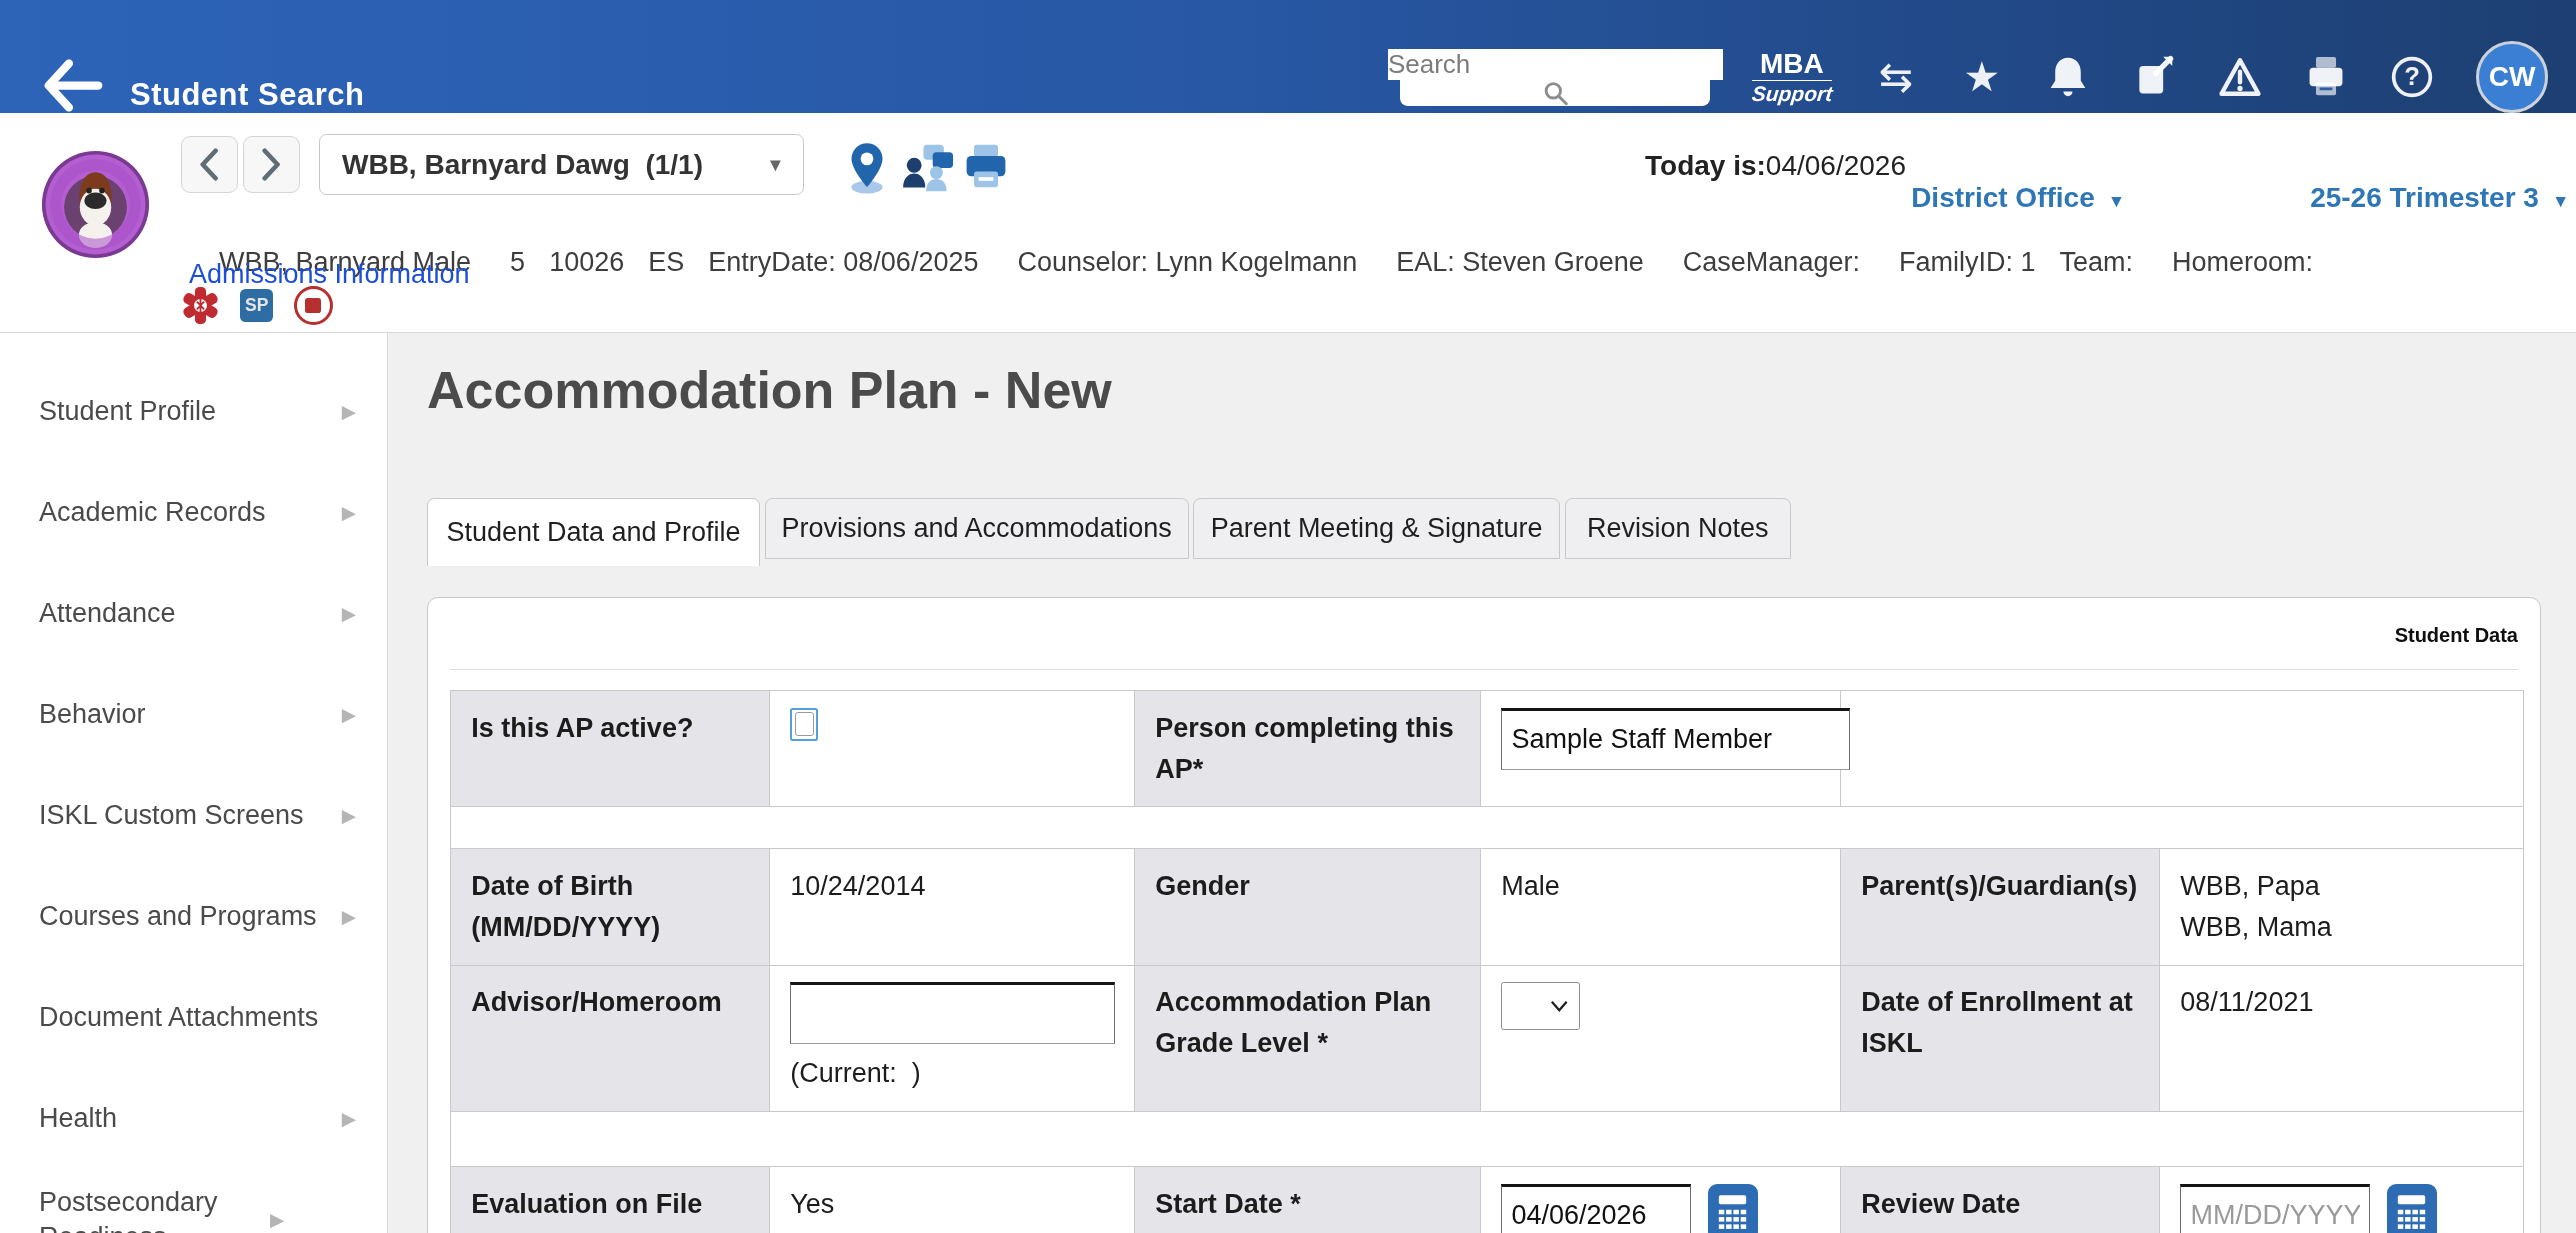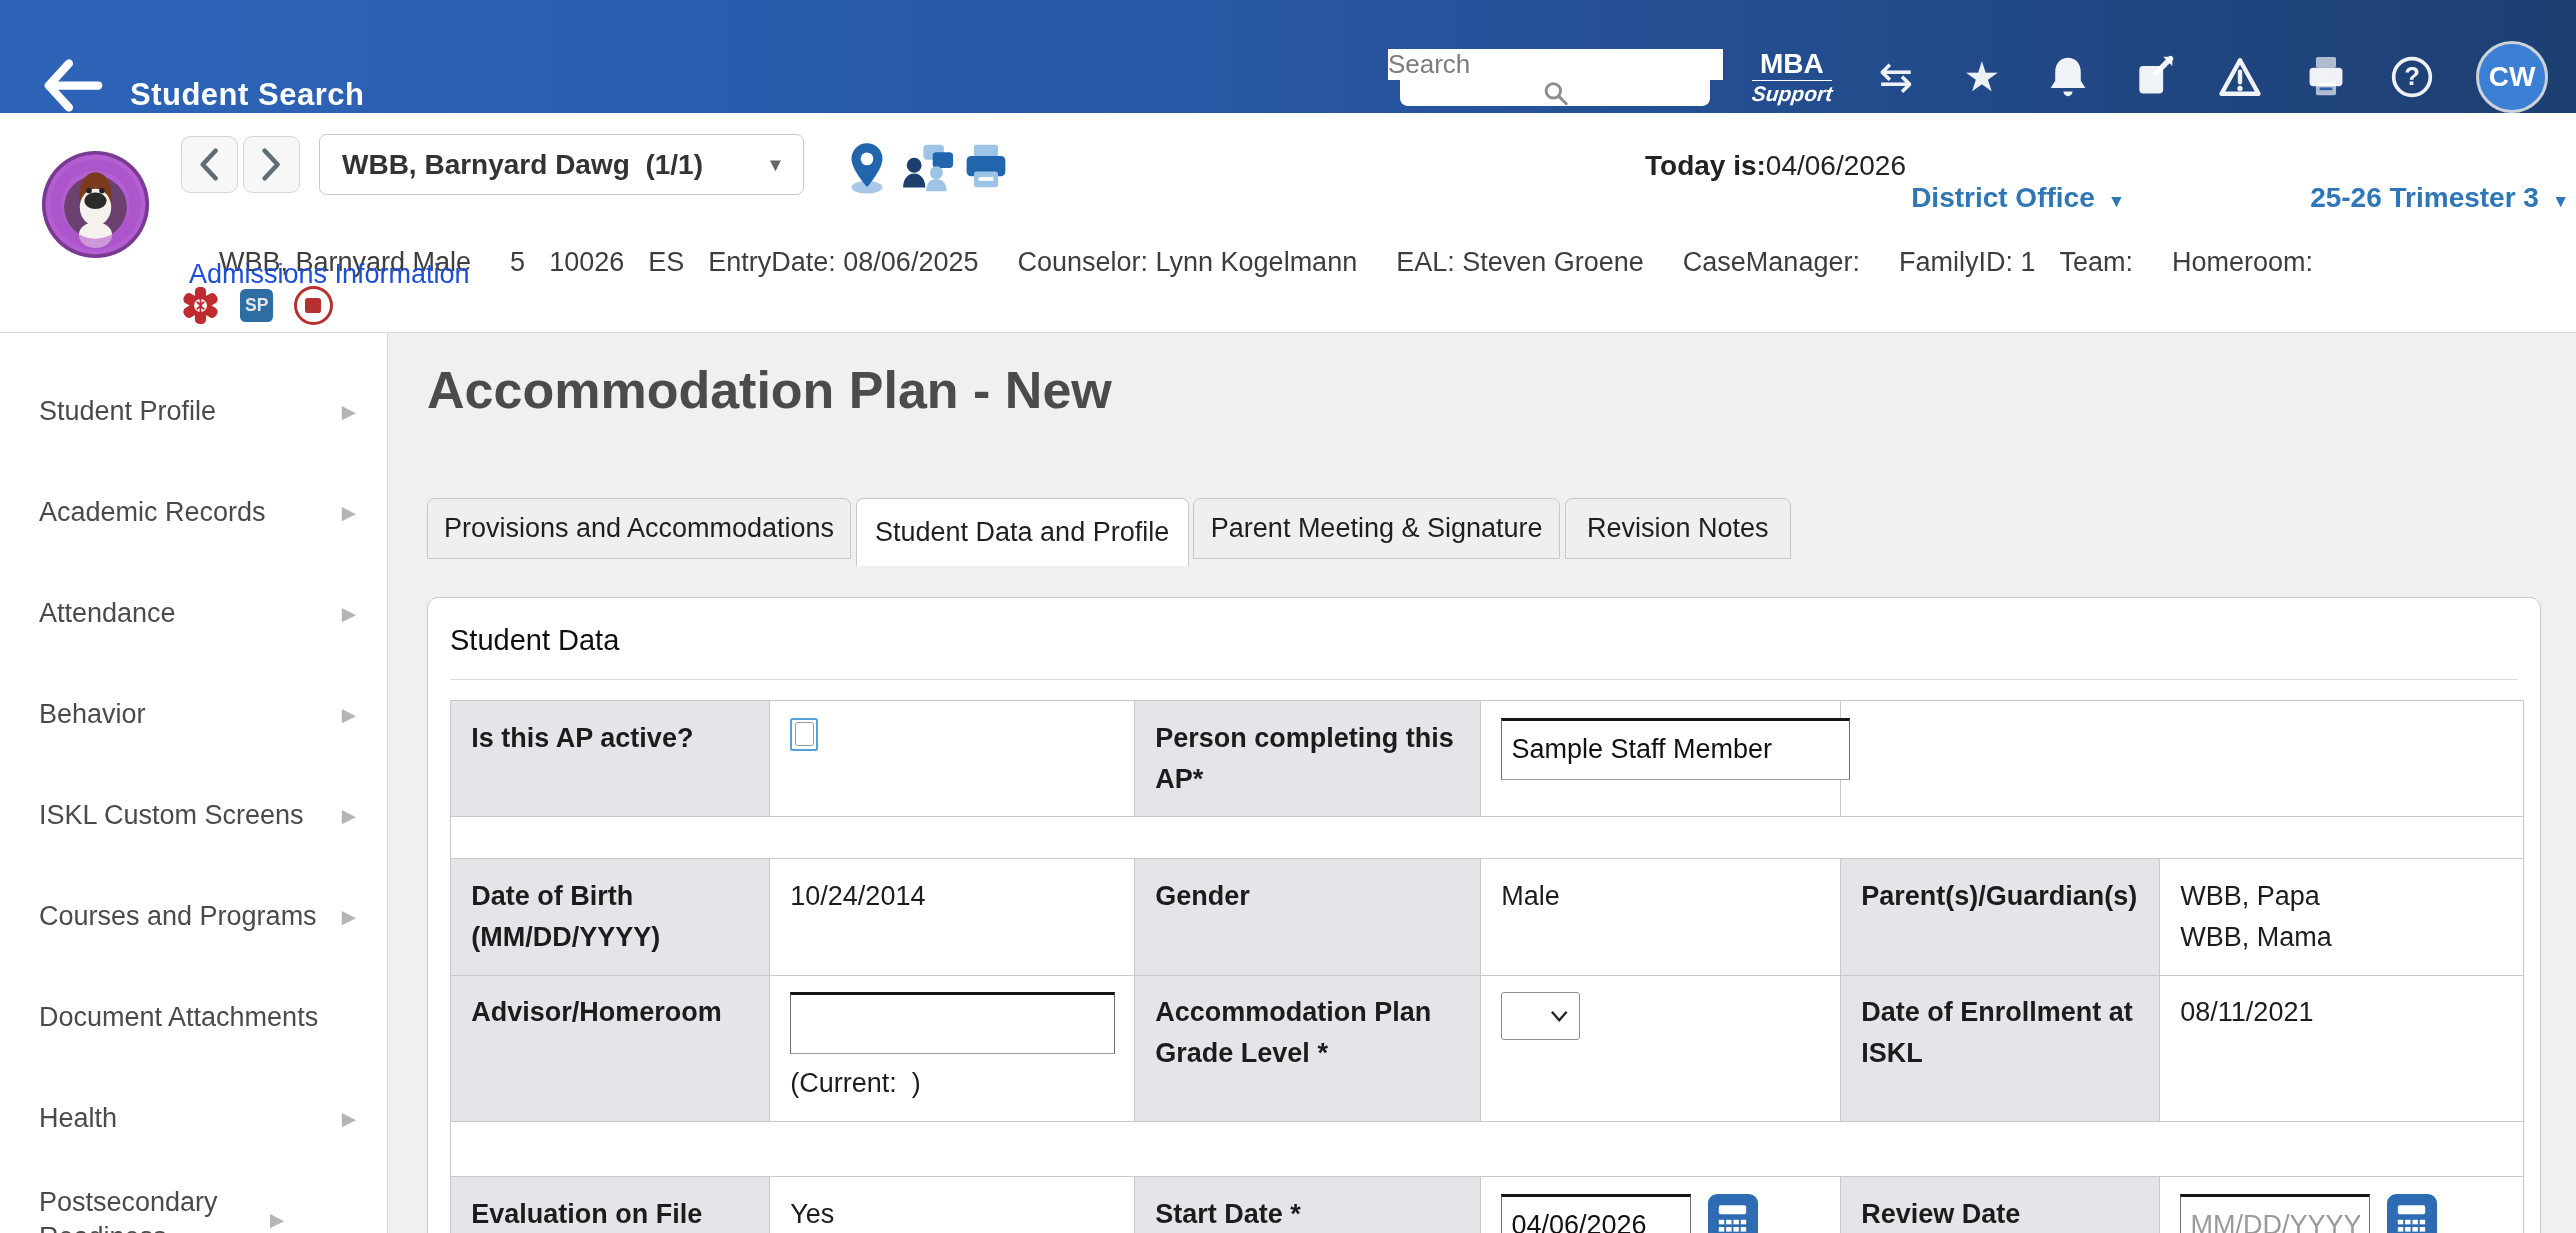--- a/index.html
+++ b/index.html
@@ -59,21 +59,21 @@
   .page-title { margin-top:27px; font-size:52px; font-weight:bold; color:#4b4b4b; }
 
   .tabs { margin-top:78px; display:flex; gap:4.6px; align-items:flex-start; height:68px; }
   .tab { height:61px; border:0.9px solid #c8c8c8; border-radius:7.4px 7.4px 0 0; background:#efeef0;
          display:flex; align-items:center; justify-content:center; font-size:27px; color:#1f1f1f; cursor:pointer; }
   .tab.active { background:#fff; height:68px; border-bottom:none; }
   .tab.t0 { width:333px; } .tab.t1 { width:424px; } .tab.t2 { width:367px; } .tab.t3 { width:226px; }
 
   .panel { margin-top:31px; width:2114px; background:#fff; border:0.9px solid #c8c8c8;
            border-radius:11px; padding:26px 22px 37px 22px; min-height:609px; }
-  .section-title { font-size:29px; font-weight:normal; color:#0f0f0f; }
+  .section-title { font-size:20px; font-weight:bold; color:#0f0f0f;text-align:right; }
   .panel hr { border:none; border-top:0.9px solid #dcdcdc; margin:22px 0 20.3px 0; }
 
   table.ps { border-collapse:collapse; table-layout:fixed; width:2073px; }
   table.ps td { border:0.9px solid #c9c9c9; vertical-align:top; padding:16.6px 20.3px; font-size:27px; line-height:41px; color:#1c1c1c; }
   td.lab { background:#e5e4e9; font-weight:bold; color:#0e0e0e; }
   tr.spacer td { border-left:0.9px solid #c9c9c9; border-right:0.9px solid #c9c9c9; }
 
   .checkbox { width:28px; height:33px; border:2.8px solid #55a0d8; border-radius:2.8px; background:#fff; cursor:pointer;
               display:flex; align-items:center; justify-content:center; }
   .checkbox .inner { width:18.5px; height:24px; border:1.8px solid #9a9a9a; border-radius:2.8px; }
@@ -285,22 +285,22 @@
     <div class="side-item">
         <span class="lbl" style="max-width:231px;">Postsecondary Readiness</span>
         <span class="arr">▶</span>
       </div>
   </div>
 
   <div class="main">
     <div class="page-title">Accommodation Plan - New</div>
 
     <div class="tabs">
+      <div class="tab t0 active">Student Data and Profile</div>
       <div class="tab t1">Provisions and Accommodations</div>
-      <div class="tab t0 active">Student Data and Profile</div>
       <div class="tab t2">Parent Meeting &amp; Signature</div>
       <div class="tab t3">Revision Notes</div>
     </div>
 
     <div class="panel">
       <div class="section-title">Student Data</div>
       <hr>
       <table class="ps">
         <colgroup>
           <col style="width:319px">

